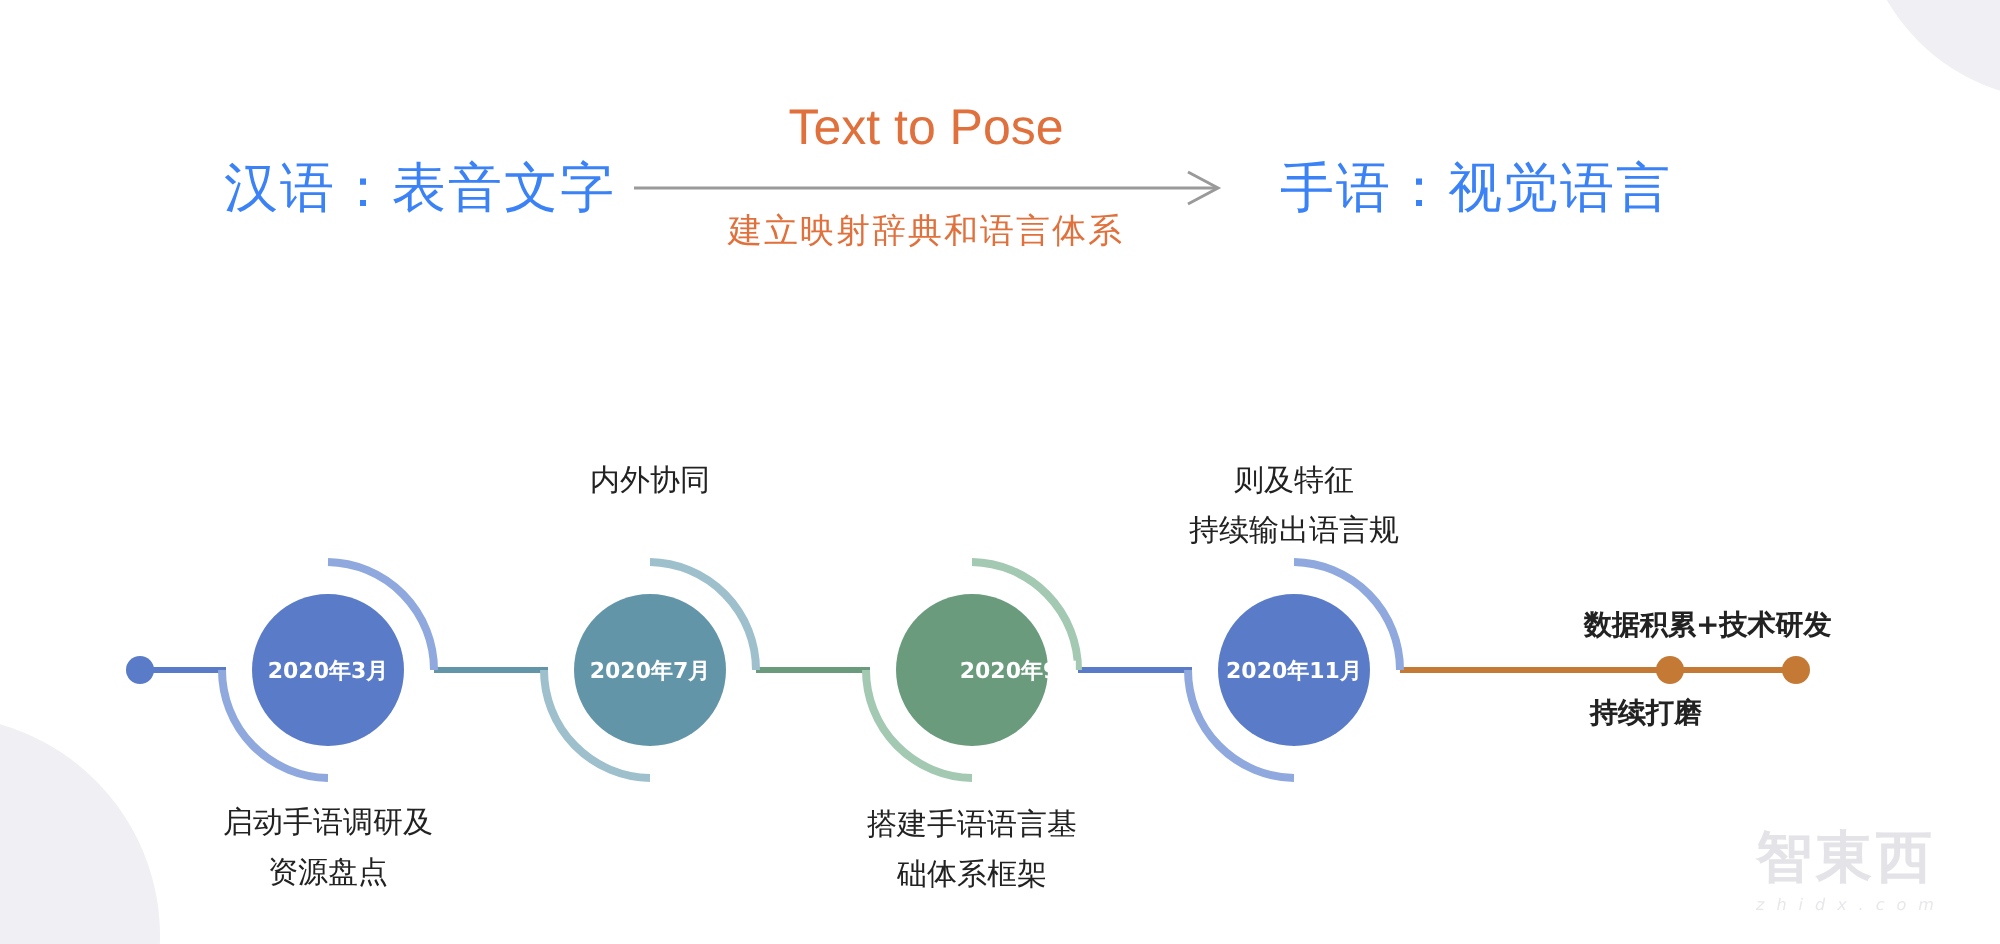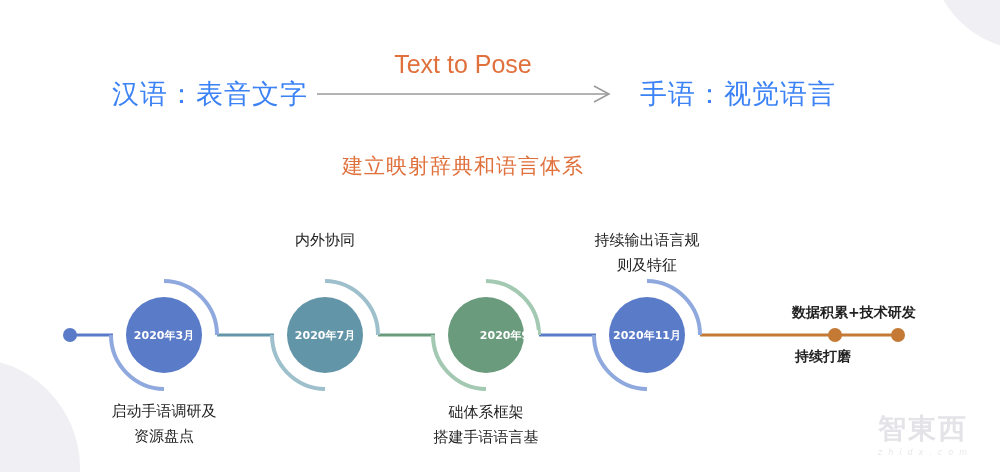--- a/index.html
+++ b/index.html
@@ -16,21 +16,21 @@
       position: absolute; color: #3b82f6; font-size: 27px; white-space: nowrap; letter-spacing: 1px;
     }
     .lbl-left { left: 112px; top: 76px; }
     .lbl-right { left: 640px; top: 76px; }
     .title-center {
       position: absolute; left: 318px; width: 290px; top: 50px; text-align: center;
       color: #e0703c; font-size: 25px; font-family: "Liberation Sans", sans-serif;
     }
     .sub-center {
       position: absolute; left: 318px; width: 290px; top: 104px; text-align: center;
-      color: #e0703c; font-size: 21px; letter-spacing: 1px; margin-top: 48px;
+      color: #e0703c; font-size: 17px; letter-spacing: 1px;
     }
     svg.main { position: absolute; left: 0; top: 0; }
 
     .date-label {
       position: absolute; width: 90px; text-align: center; color: #ffffff;
       font-size: 11px; font-weight: bold; top: 328px;
     }
     .desc {
       position: absolute; width: 180px; text-align: center; color: #222222;
       font-size: 15px; line-height: 25px;
@@ -107,25 +107,25 @@
 <div class="date-label" style="left:602px;text-align:center;">2020年11月</div>
 
 <div class="desc" style="left:74px; top:400px;font-family:Liberation Mono, monospace;">
   <div>启动手语调研及</div>
   <div>资源盘点</div>
 </div>
 <div class="desc" style="left:235px; top:228px;">
   <div>内外协同</div>
 </div>
 <div class="desc" style="left:396px; top:400px;">
+  <div>搭建手语语言基</div>
   <div>础体系框架</div>
-  <div>搭建手语语言基</div>
 </div>
 <div class="desc" style="left:557px; top:228px;">
+  <div>则及特征</div>
   <div>持续输出语言规</div>
-  <div>则及特征</div>
 </div>
 
 <div class="side-note" style="left:792px; top:304px;">数据积累+技术研发</div>
 <div class="side-note" style="left:795px; top:348px;">持续打磨</div>
 
 <div class="watermark">智東西</div>
 <div class="watermark-sub">zhidx.com</div>
 
 </body></html>

